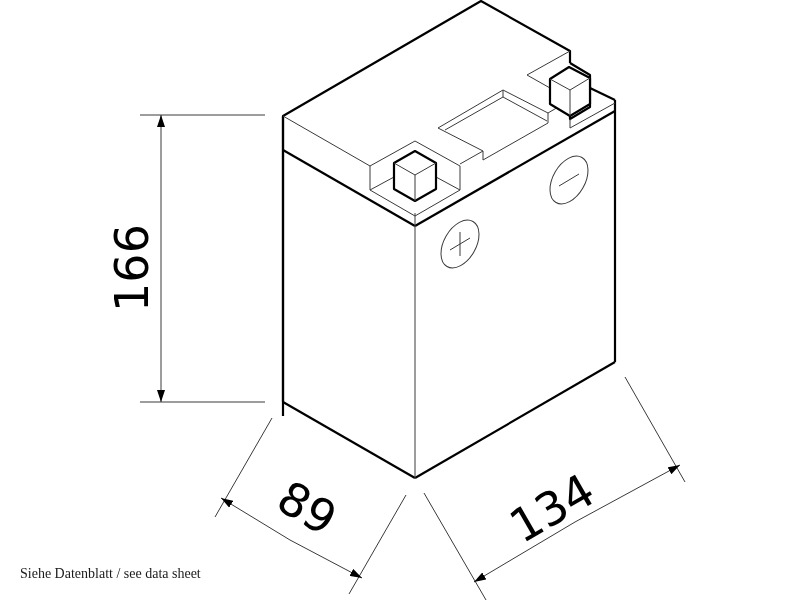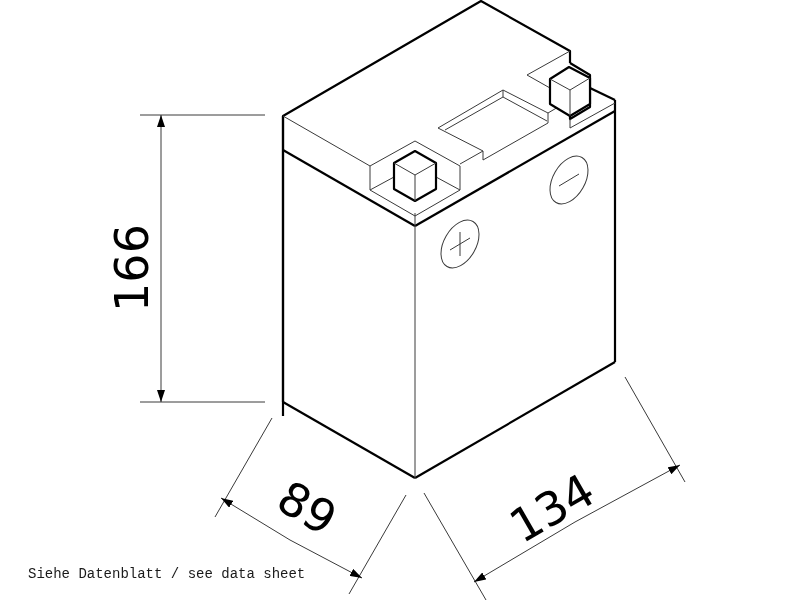--- a/index.html
+++ b/index.html
@@ -1,19 +1,19 @@
 <!DOCTYPE html>
 <html><head>
 <meta charset="utf-8">
 <style>
   html, body { margin: 0; padding: 0; background: #ffffff; }
   body { width: 800px; height: 600px; position: relative; overflow: hidden; font-family: "Liberation Sans", sans-serif; }
   #drawing { position: absolute; left: 0; top: 0; width: 800px; height: 600px; }
   .dim-label { font-family: "DejaVu Sans", sans-serif; font-size: 46px; fill: #000; }
-  .caption { position: absolute; left: 28px; top: 566px; font-size: 14px; color: #1a1a1a; font-family: Liberation Mono, monospace; }
+  .caption { position: absolute; left: 20px; top: 566px; font-size: 14px; color: #1a1a1a; font-family: Liberation Serif, serif; }
 </style>
 </head>
 <body>
 
 <svg id="drawing" viewBox="0 0 800 600" xmlns="http://www.w3.org/2000/svg">
   <defs>
     <marker id="arrow" markerWidth="12" markerHeight="8" refX="12" refY="4" orient="auto" markerUnits="userSpaceOnUse">
       <path d="M0,0 L12,4 L0,8 Z" fill="#000"></path>
     </marker>
   </defs>

